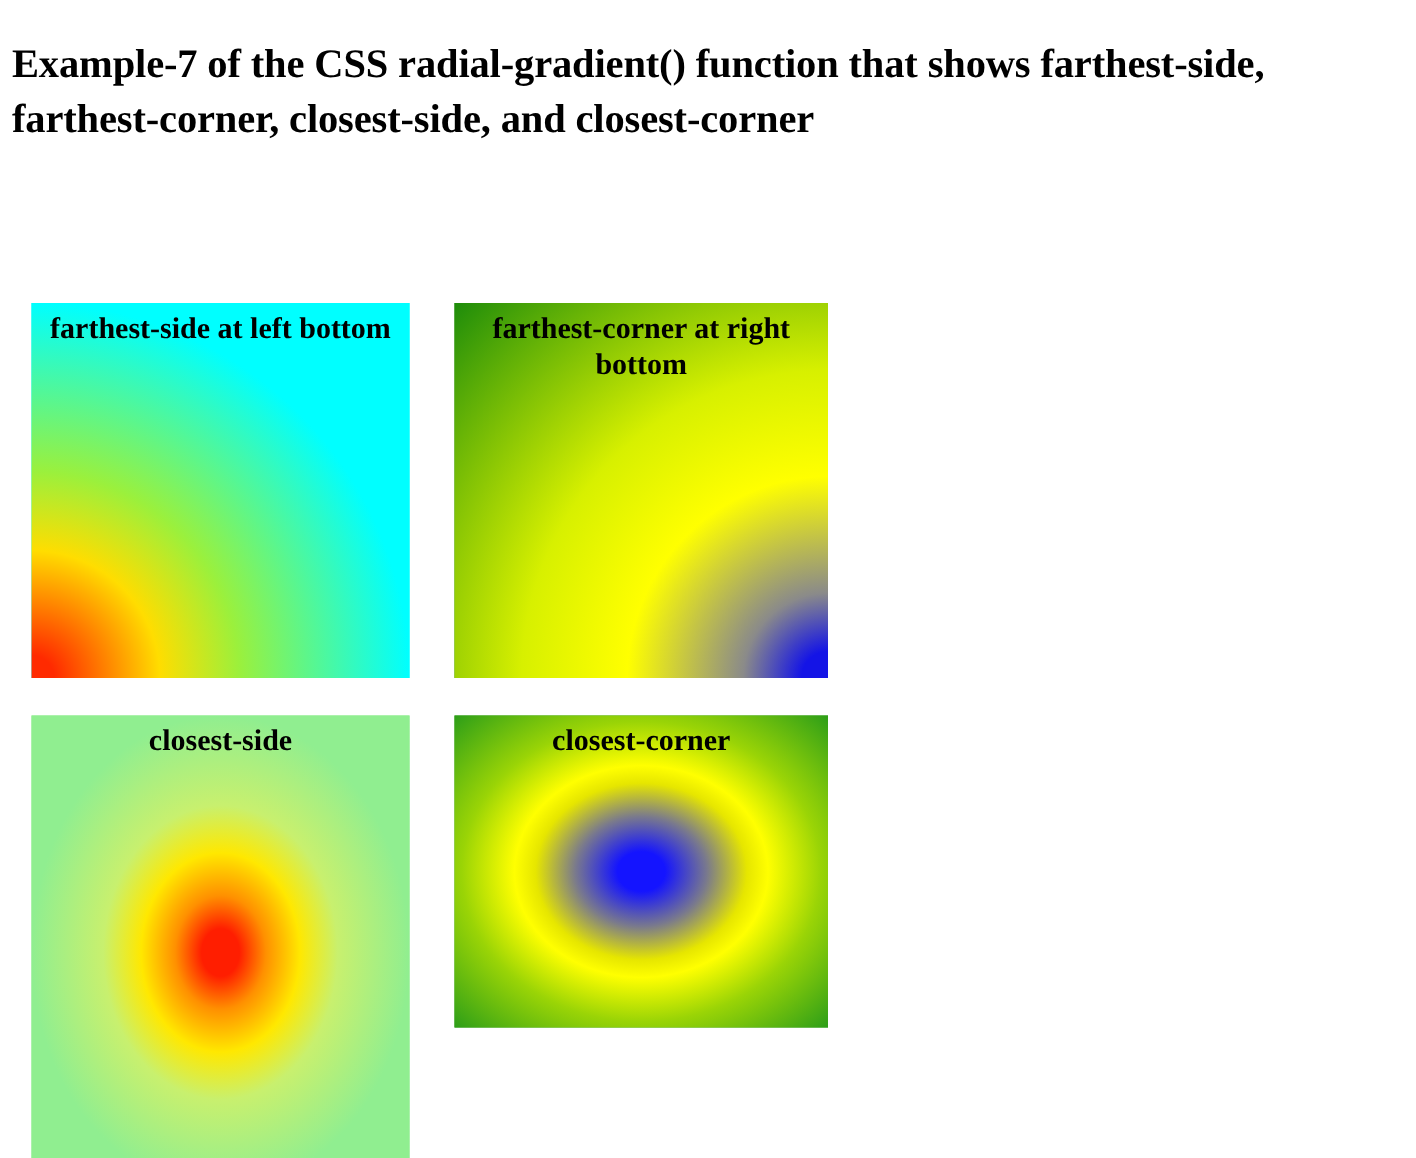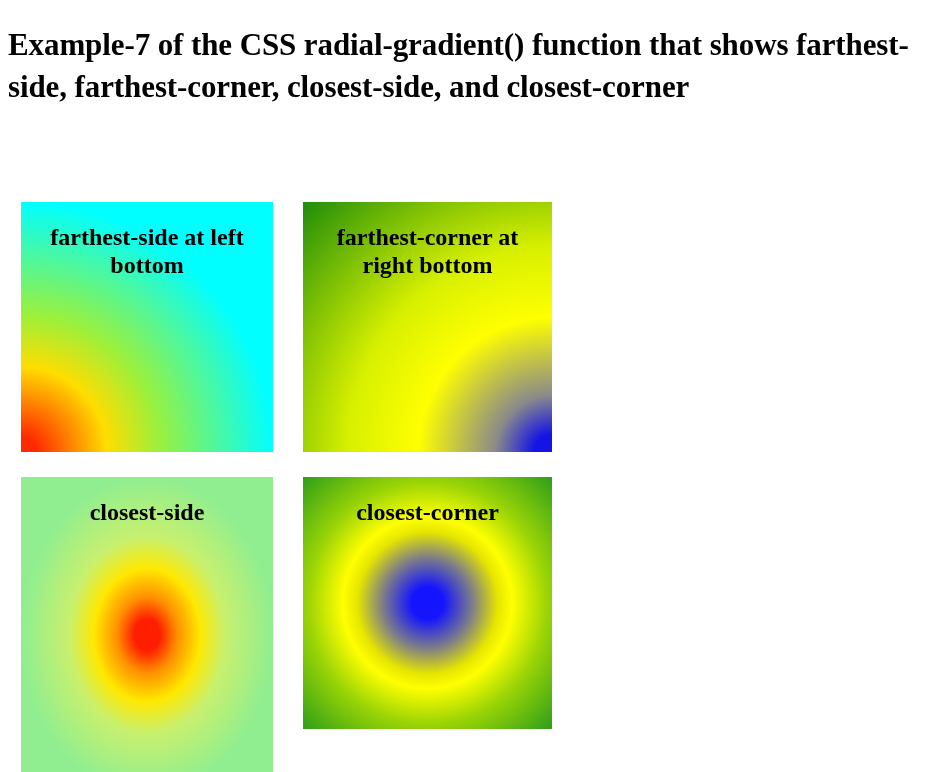--- a/index.html
+++ b/index.html
@@ -22,21 +22,21 @@
   }
 
   .page-title {
     position: absolute;
     left: 8px;
     top: 24px;
     width: 918px;
     margin: 0;
     font-family: "Liberation Serif", "DejaVu Serif", serif;
     font-weight: bold;
-    font-size: 31px;
+    font-size: 27px;
     line-height: 1.37;
     color: #000000;
     letter-spacing: -0.1px;
   }
 
   .gradient-grid {
     position: absolute;
     left: 21px;
     top: 202px;
     width: 540px;
@@ -46,26 +46,26 @@
   .gradient-box {
     position: absolute;
     box-sizing: border-box;
     overflow: hidden;
   }
 
   .gradient-label {
     display: block;
     font-family: "Liberation Serif", "DejaVu Serif", serif;
     font-weight: bold;
-    font-size: 24px;
+    font-size: 20px;
     line-height: 1.18;
     color: #000000;
     text-align: center;
     padding: 6px 4px 0 4px;
-    margin: 15px;
+    margin: 0;
   }
 
   
   #box-farthest-side {
     left: 0px;
     top: 0px;
     width: 252px;
     height: 250px;
     background-image: radial-gradient(farthest-side at left bottom,
         #ff2a00 0%, #ff2a00 6%, #ffdd00 34%, #9bf03c 55%, #00ffff 100%);
@@ -92,21 +92,21 @@
     background-image: radial-gradient(closest-side at 50% 50%,
         #ff1e00 0%, #ff1e00 10%, #ff9000 24%, #ffe800 42%, #c8f06e 62%, #90ee90 100%);
     background-color: #90ee90;
   }
 
   
   #box-closest-corner {
     left: 282px;
     top: 275px;
     width: 249px;
-    height: 252px;
+    height: 208px;
     background-image: radial-gradient(closest-corner at 50% 50%,
         #1414ff 0%, #1414ff 9%, #7a7a8c 25%, #e6e600 40%, #ffff00 48%, #9ad406 68%, #2d9e18 100%);
     background-color: #2d9e18;
   }
 </style>
 </head>
 <body>
 
 <div class="page">
 

